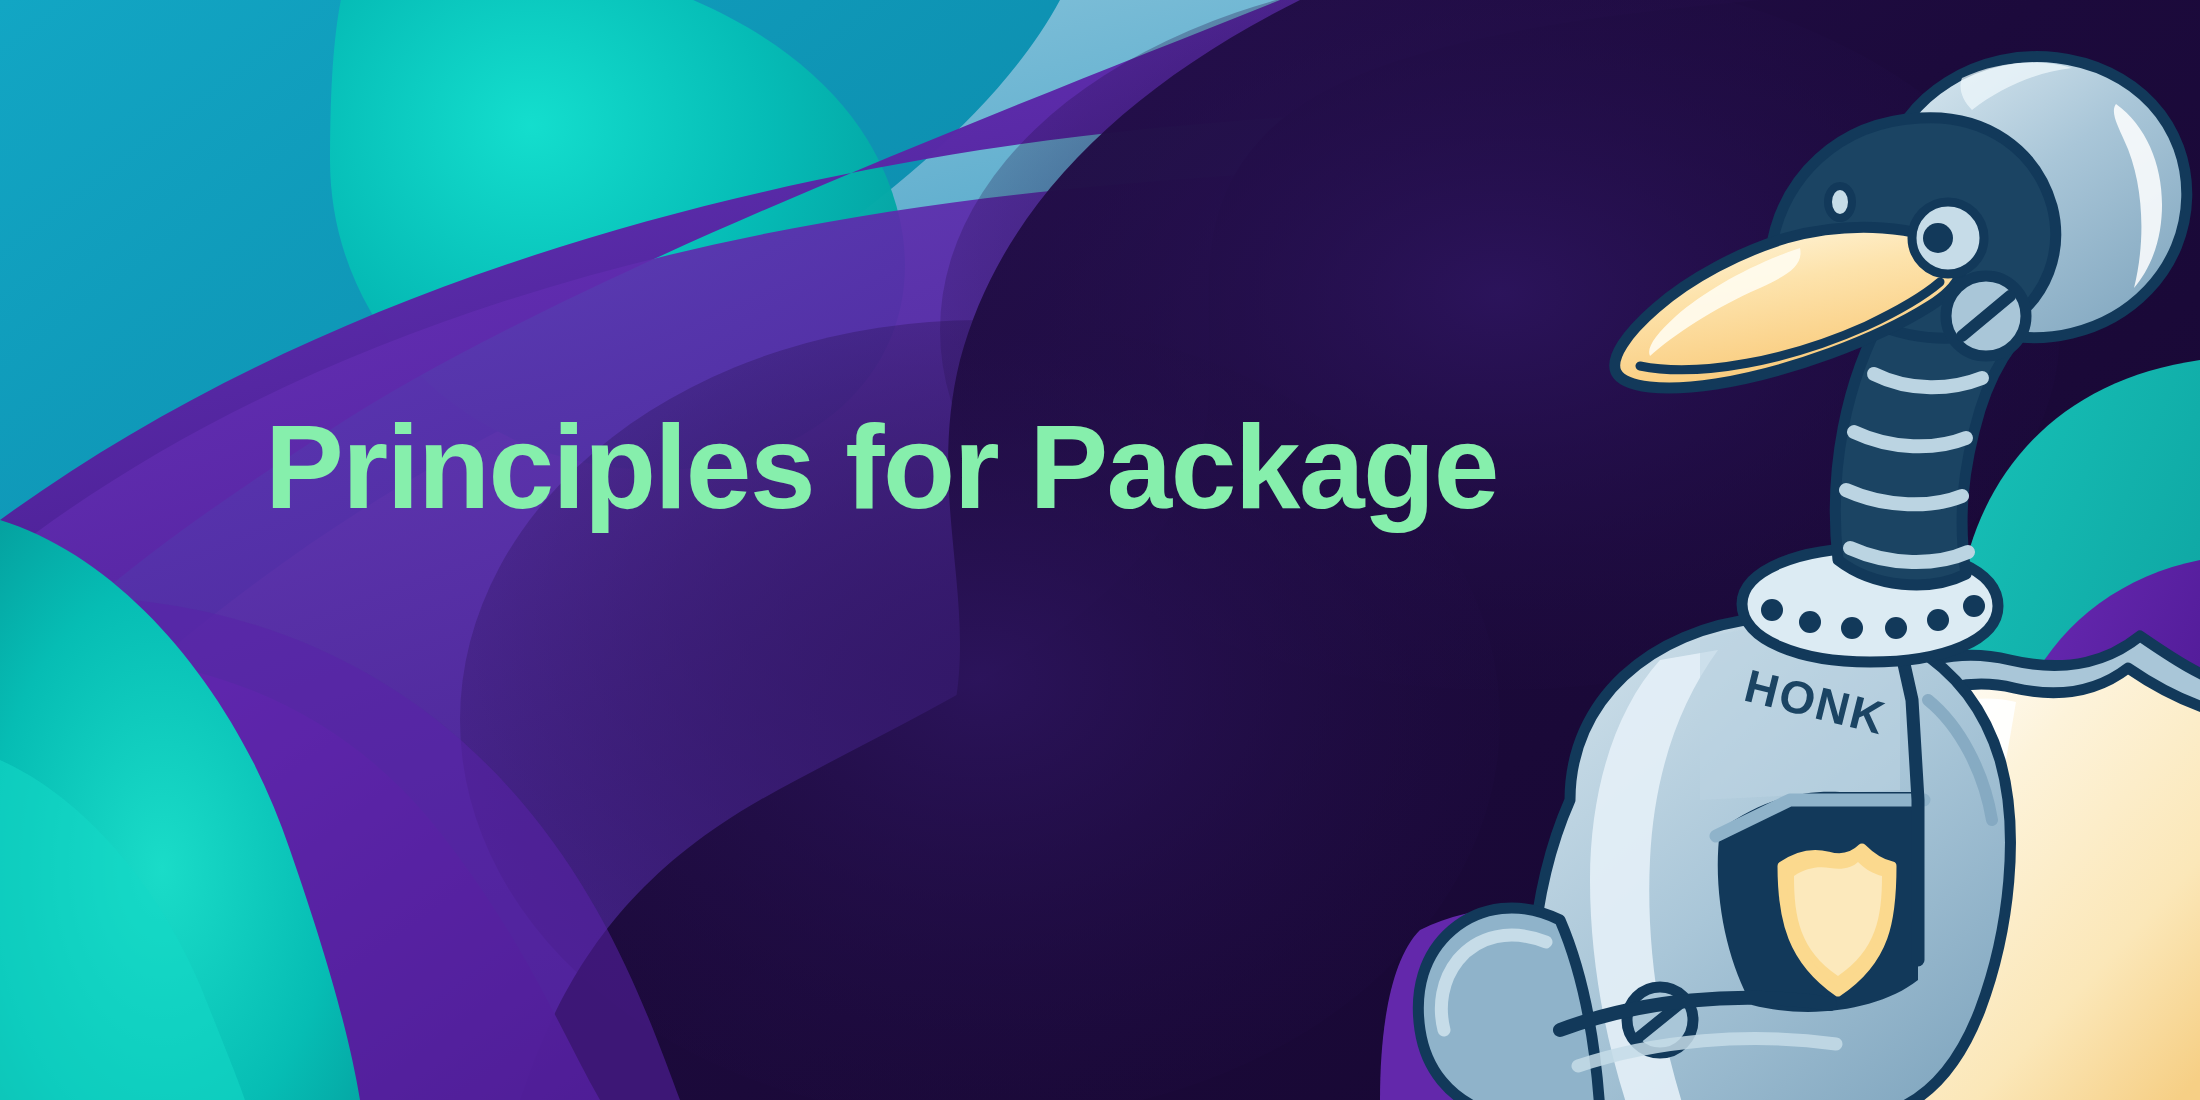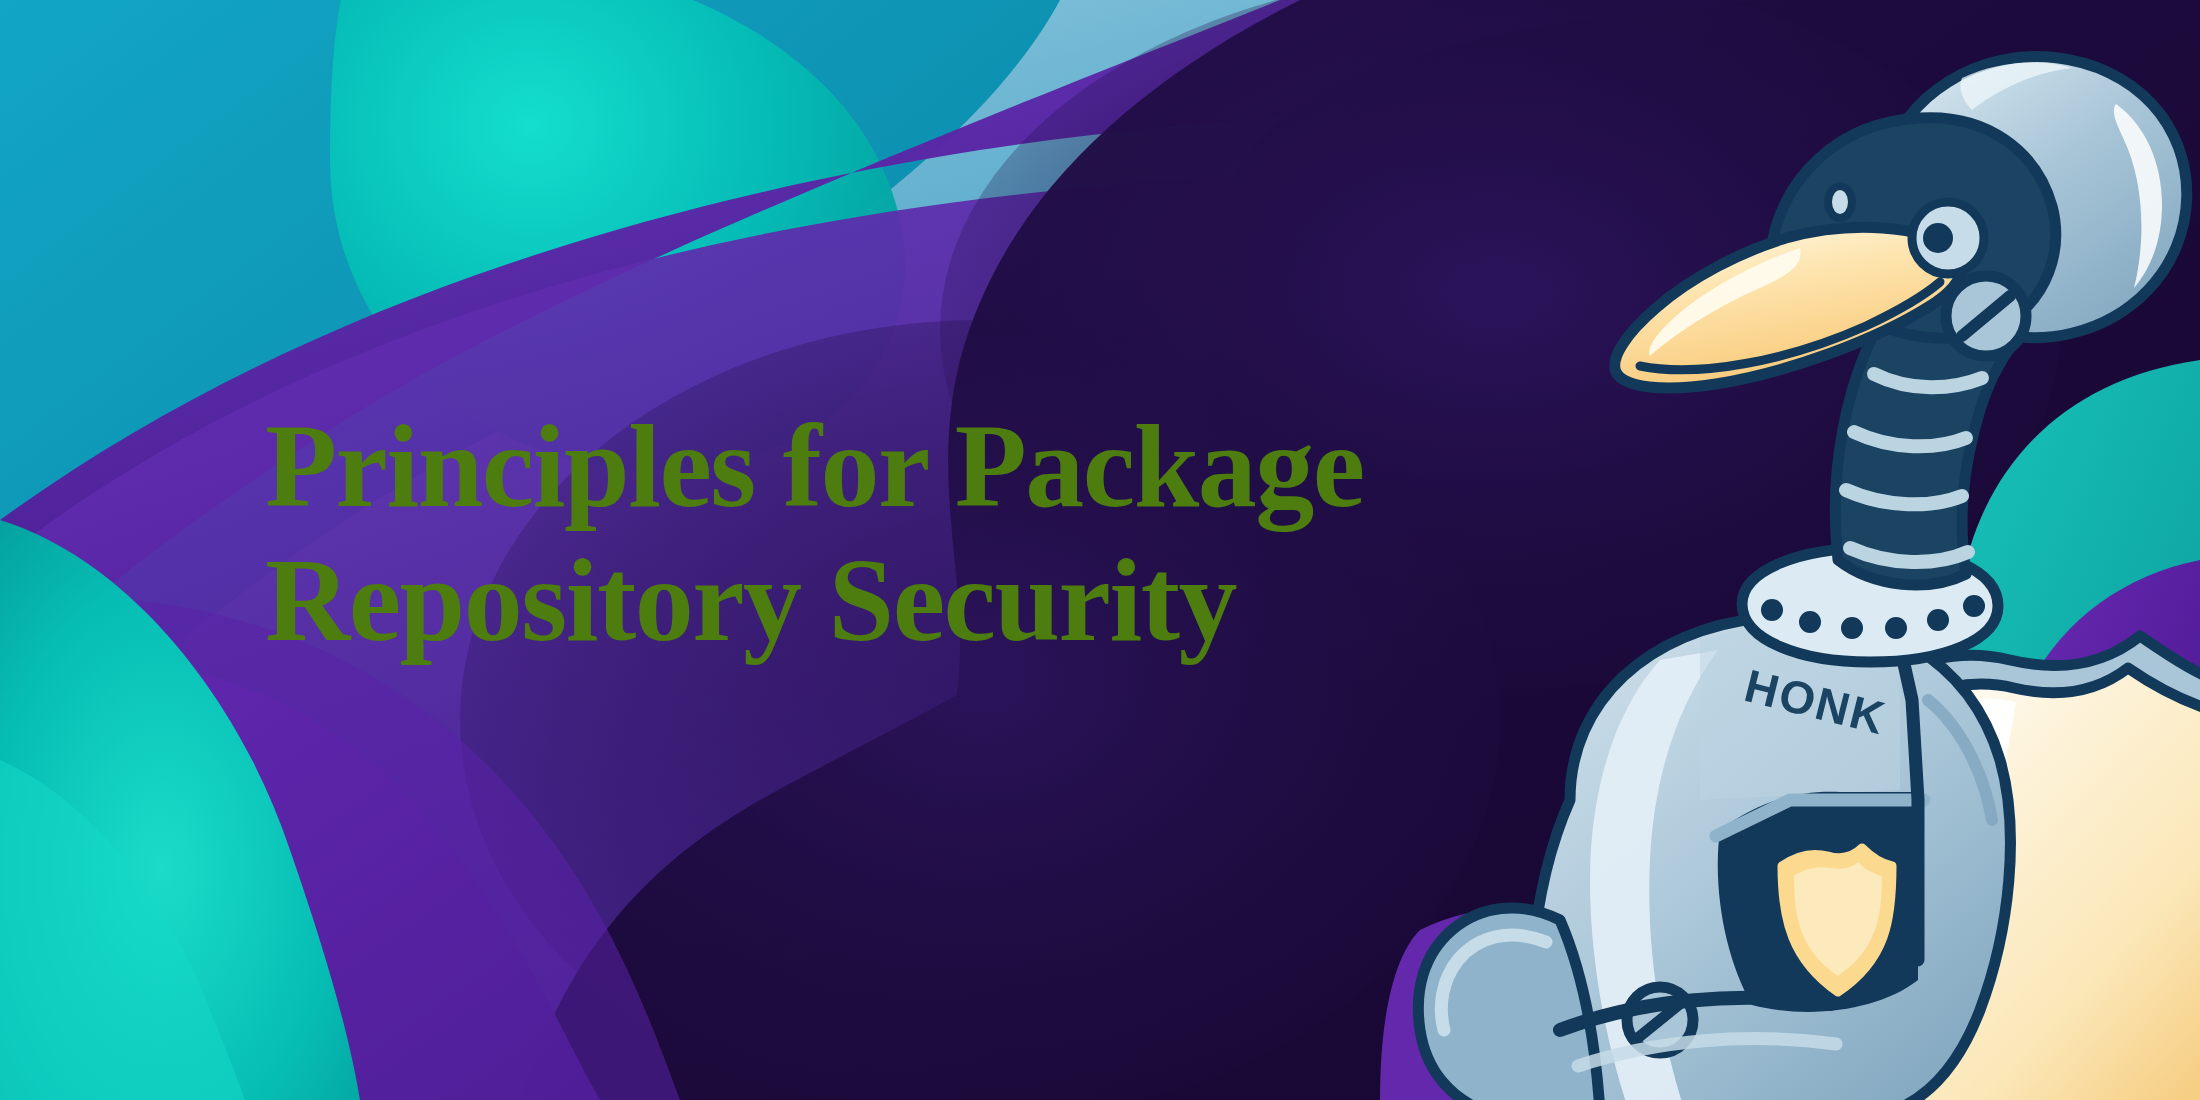--- a/index.html
+++ b/index.html
@@ -21,26 +21,26 @@
     display:block;
   }
   #title-block {
     position:absolute;
     left:265px;
     top:400px;
     z-index:5;
     width:1300px;
   }
   .title-line {
-    font-family:Liberation Serif, serif;
+    font-family:Liberation Sans, sans-serif;
     font-weight:bold;
     font-size:118px;
     line-height:134px;
     letter-spacing:-1.5px;
-    color:#4d7c0f;
+    color:#86efac;
     white-space:nowrap;
   }
 </style>
 </head>
 <body>
 
 <div id="banner">
 
   <svg id="bg-svg" viewBox="0 0 2200 1100" preserveAspectRatio="none">
     <defs>
@@ -141,21 +141,20 @@
 
     <path d="M2200,560 C2100,580 2030,650 2010,740 C1995,820 2030,900 2095,955
              C2140,992 2180,1010 2200,1018 Z" fill="url(#gPurpleArcR)"></path>
 
     <path d="M1420,930 C1480,900 1560,900 1620,940 C1670,975 1690,1030 1700,1100
              L1380,1100 C1380,1030 1390,960 1420,930 Z" fill="#6B2CB8" opacity="0.9"></path>
   </svg>
 
   <div id="title-block">
     <div class="title-line">Principles for Package</div>
-    <div class="title-line">Repository Security</div>
   </div>
 
   <svg id="goose-svg" viewBox="0 0 2200 1100">
     <defs>
       <linearGradient id="gHelmet" x1="0.1" y1="0" x2="0.9" y2="1">
         <stop offset="0%" stop-color="#D9E8F0"></stop>
         <stop offset="45%" stop-color="#A9C6D8"></stop>
         <stop offset="100%" stop-color="#7FA5BE"></stop>
       </linearGradient>
       <linearGradient id="gBeak" x1="0" y1="0" x2="0.4" y2="1">

